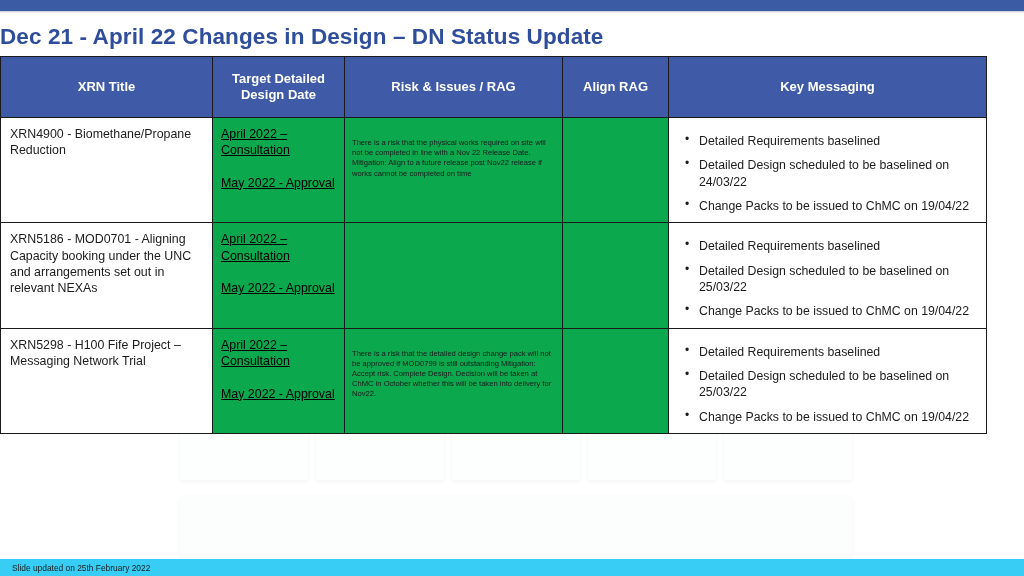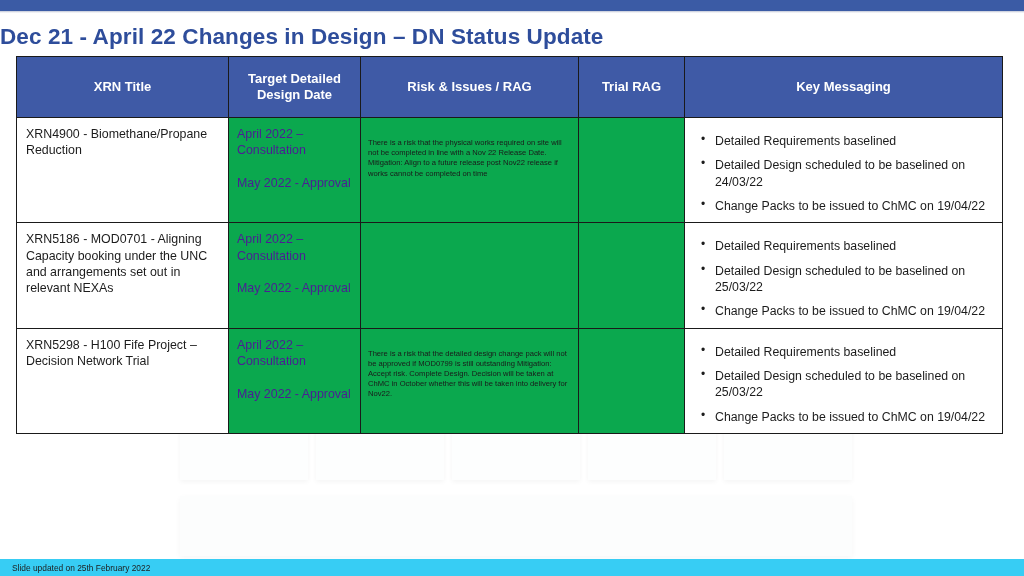--- a/index.html
+++ b/index.html
@@ -54,21 +54,21 @@
   }
   .ghost-wide {
     position: absolute;
     background: #fcfdfd;
     box-shadow: 0 2px 6px rgba(0,0,0,0.04);
   }
 
   
   .rag-table {
     position: absolute;
-    left: 16px;
+    left: 0;
     top: 56px;
     width: 986px;
     border-collapse: collapse;
     table-layout: fixed;
     background: #ffffff;
   }
   .rag-table td, .rag-table th {
     border: 1px solid #1a1a1a;
     vertical-align: top;
     padding: 0;
@@ -93,24 +93,25 @@
 
   td.cell-title {
     background: #ffffff;
     color: #1c1c1c;
     font-size: 12.4px;
     line-height: 1.30;
     padding: 8px 7px 10px 9px;
   }
   td.cell-date {
     background: #0ba84e;
-    color: #4c1d95;
+    color: #000000;
     font-size: 12.4px;
     line-height: 1.32;
     padding: 8px 8px 8px 8px;
+    text-decoration: underline;
   }
   td.cell-date .date-gap { height: 16px; }
   td.cell-risk {
     background: #0ba84e;
     color: #1a1a1a;
     font-size: 7.6px;
     line-height: 1.34;
     padding: 20px 8px 6px 7px;
   }
   td.cell-cost {
@@ -186,21 +187,21 @@
     <col class="col-date">
     <col class="col-risk">
     <col class="col-cost">
     <col class="col-keymsg">
   </colgroup>
   <thead>
     <tr>
       <th>XRN Title</th>
       <th>Target Detailed Design Date</th>
       <th>Risk &amp; Issues / RAG</th>
-      <th>Trial RAG</th>
+      <th>Align RAG</th>
       <th>Key Messaging</th>
     </tr>
   </thead>
   <tbody>
 
     <tr class="row-h1">
       <td class="cell-title">XRN4900 - Biomethane/Propane Reduction</td>
       <td class="cell-date">
         <div>April 2022 – Consultation</div>
         <div class="date-gap"></div>
@@ -229,21 +230,21 @@
       <td class="cell-keymsg">
         <ul class="bullets">
           <li>Detailed Requirements baselined</li>
           <li>Detailed Design scheduled to be baselined on 25/03/22</li>
           <li>Change Packs to be issued to ChMC on 19/04/22</li>
         </ul>
       </td>
     </tr>
 
     <tr class="row-h3">
-      <td class="cell-title">XRN5298 - H100 Fife Project – Decision Network Trial</td>
+      <td class="cell-title">XRN5298 - H100 Fife Project – Messaging Network Trial</td>
       <td class="cell-date">
         <div>April 2022 – Consultation</div>
         <div class="date-gap"></div>
         <div>May 2022 - Approval</div>
       </td>
       <td class="cell-risk">There is a risk that the detailed design change pack will not be approved if MOD0799 is still outstanding Mitigation: Accept risk. Complete Design. Decision will be taken at ChMC in October whether this will be taken into delivery for Nov22.</td>
       <td class="cell-cost"></td>
       <td class="cell-keymsg">
         <ul class="bullets">
           <li>Detailed Requirements baselined</li>

